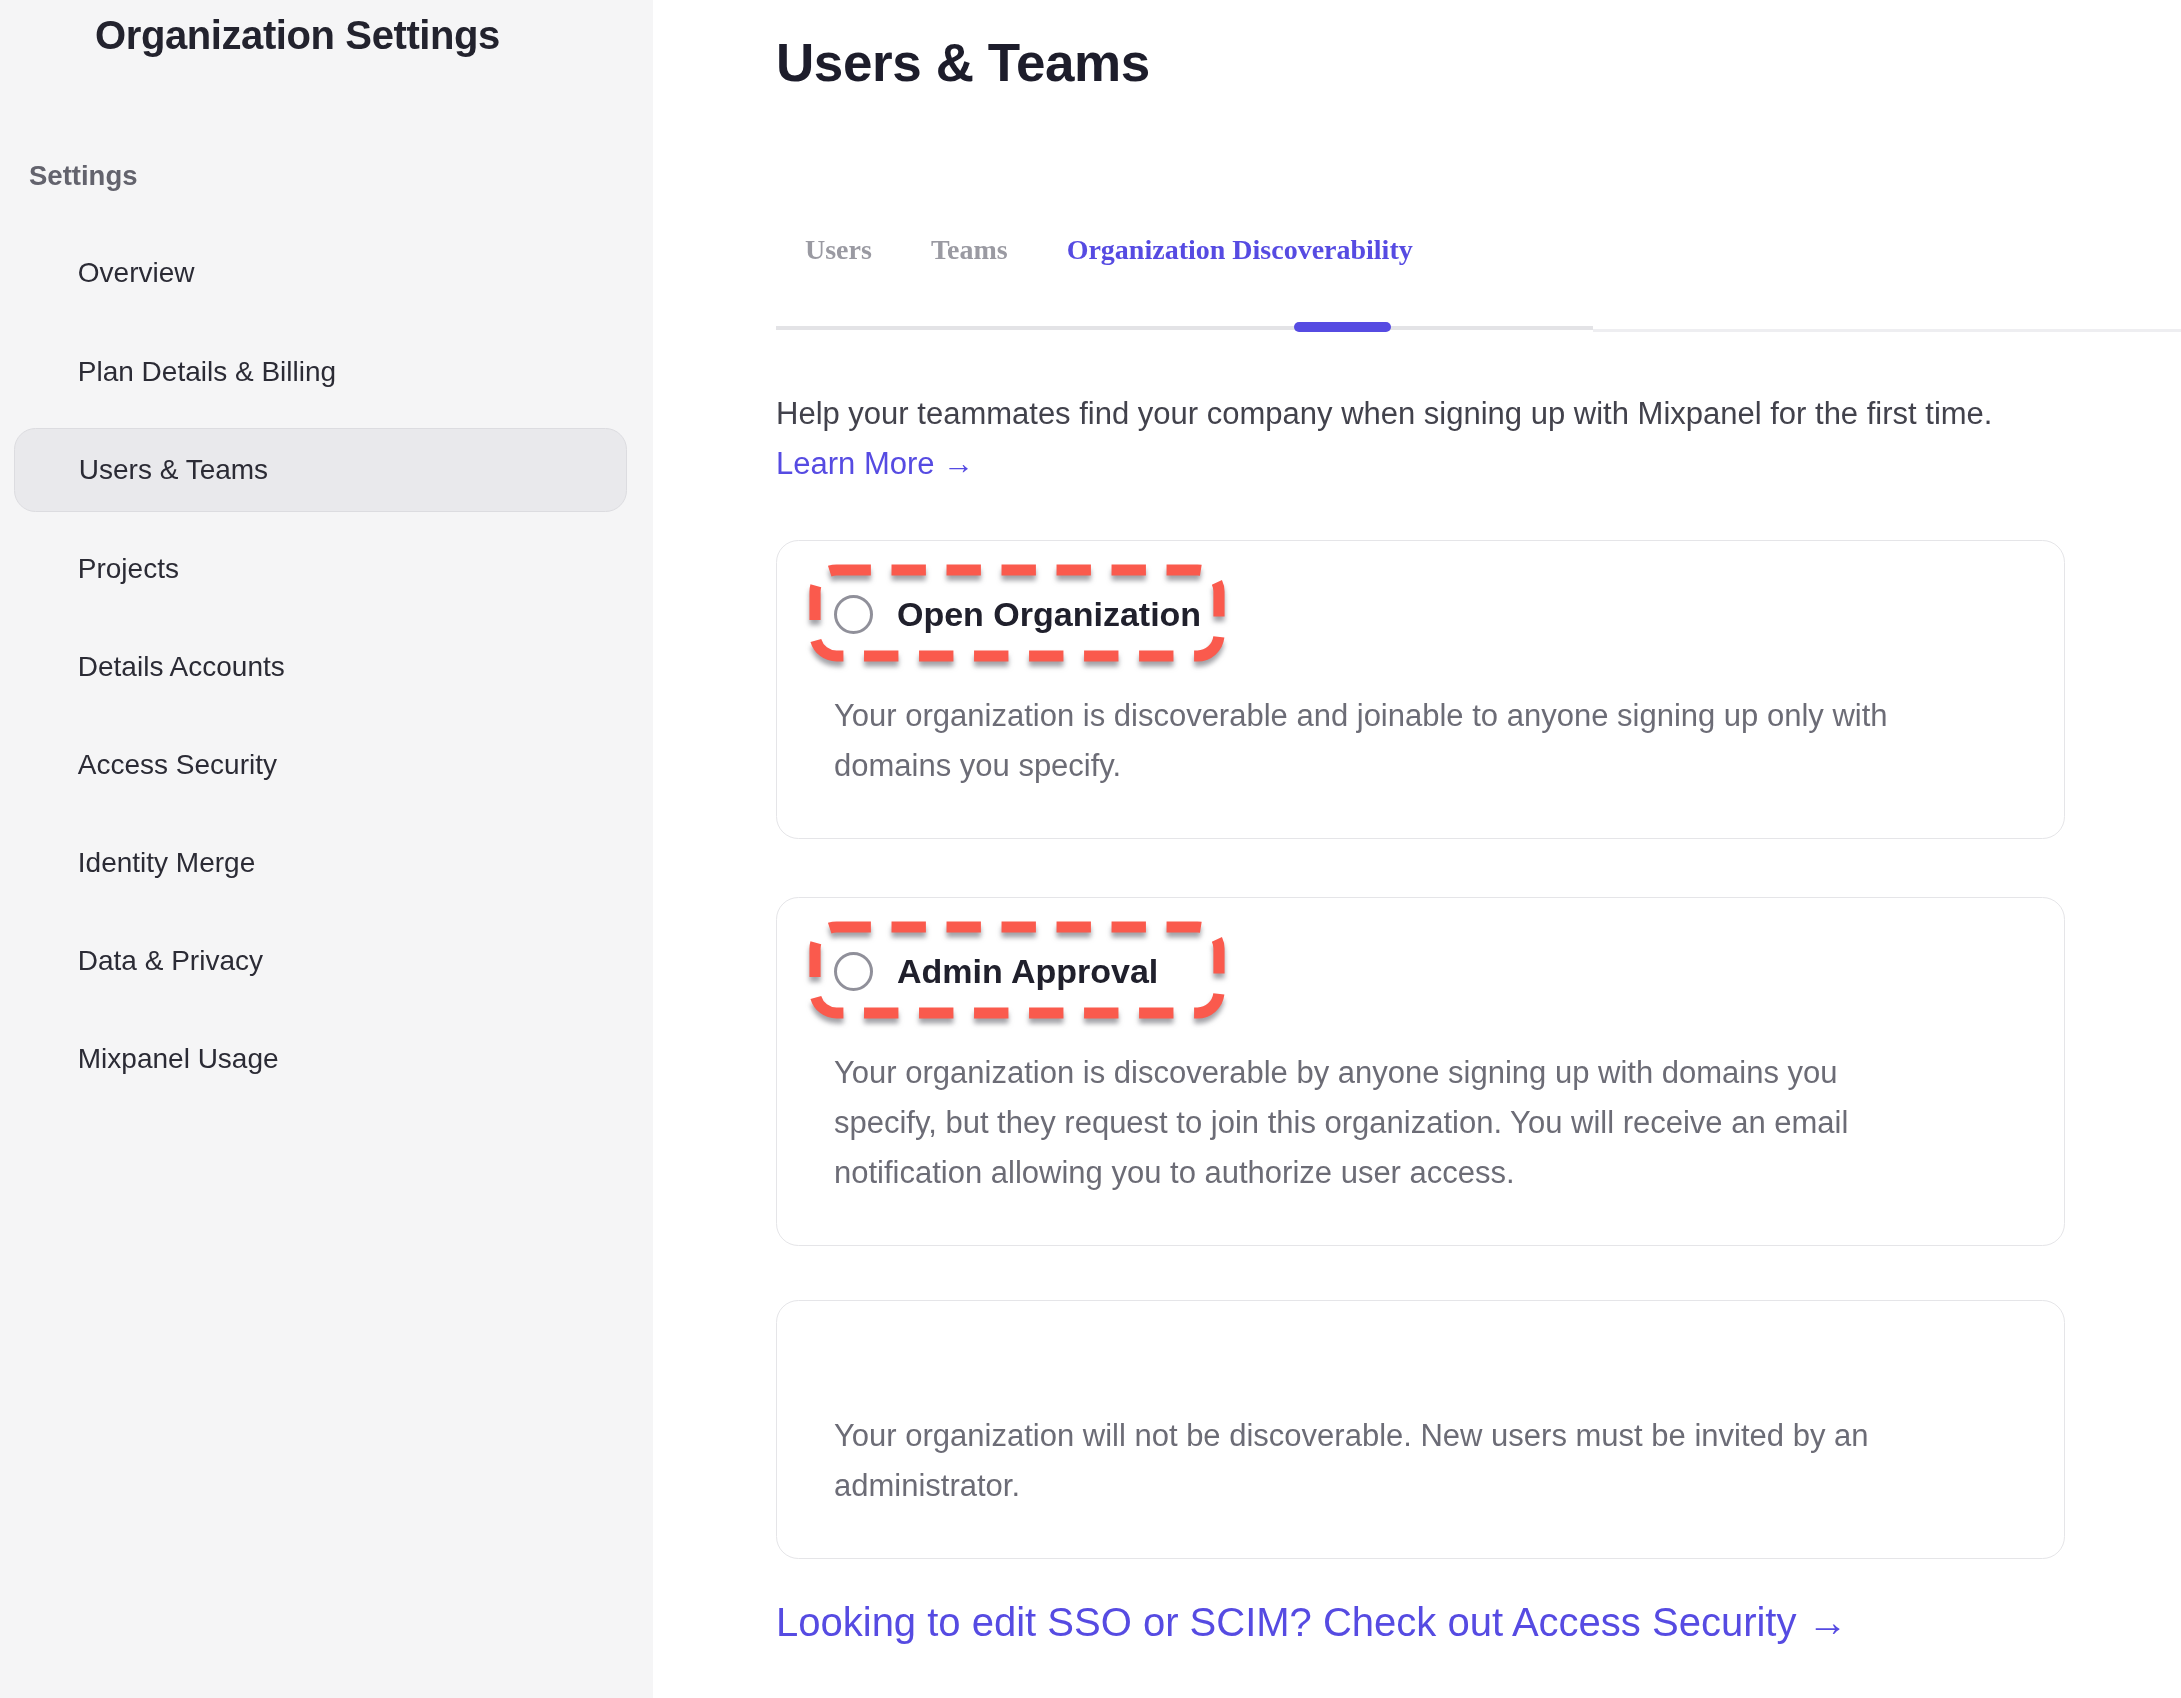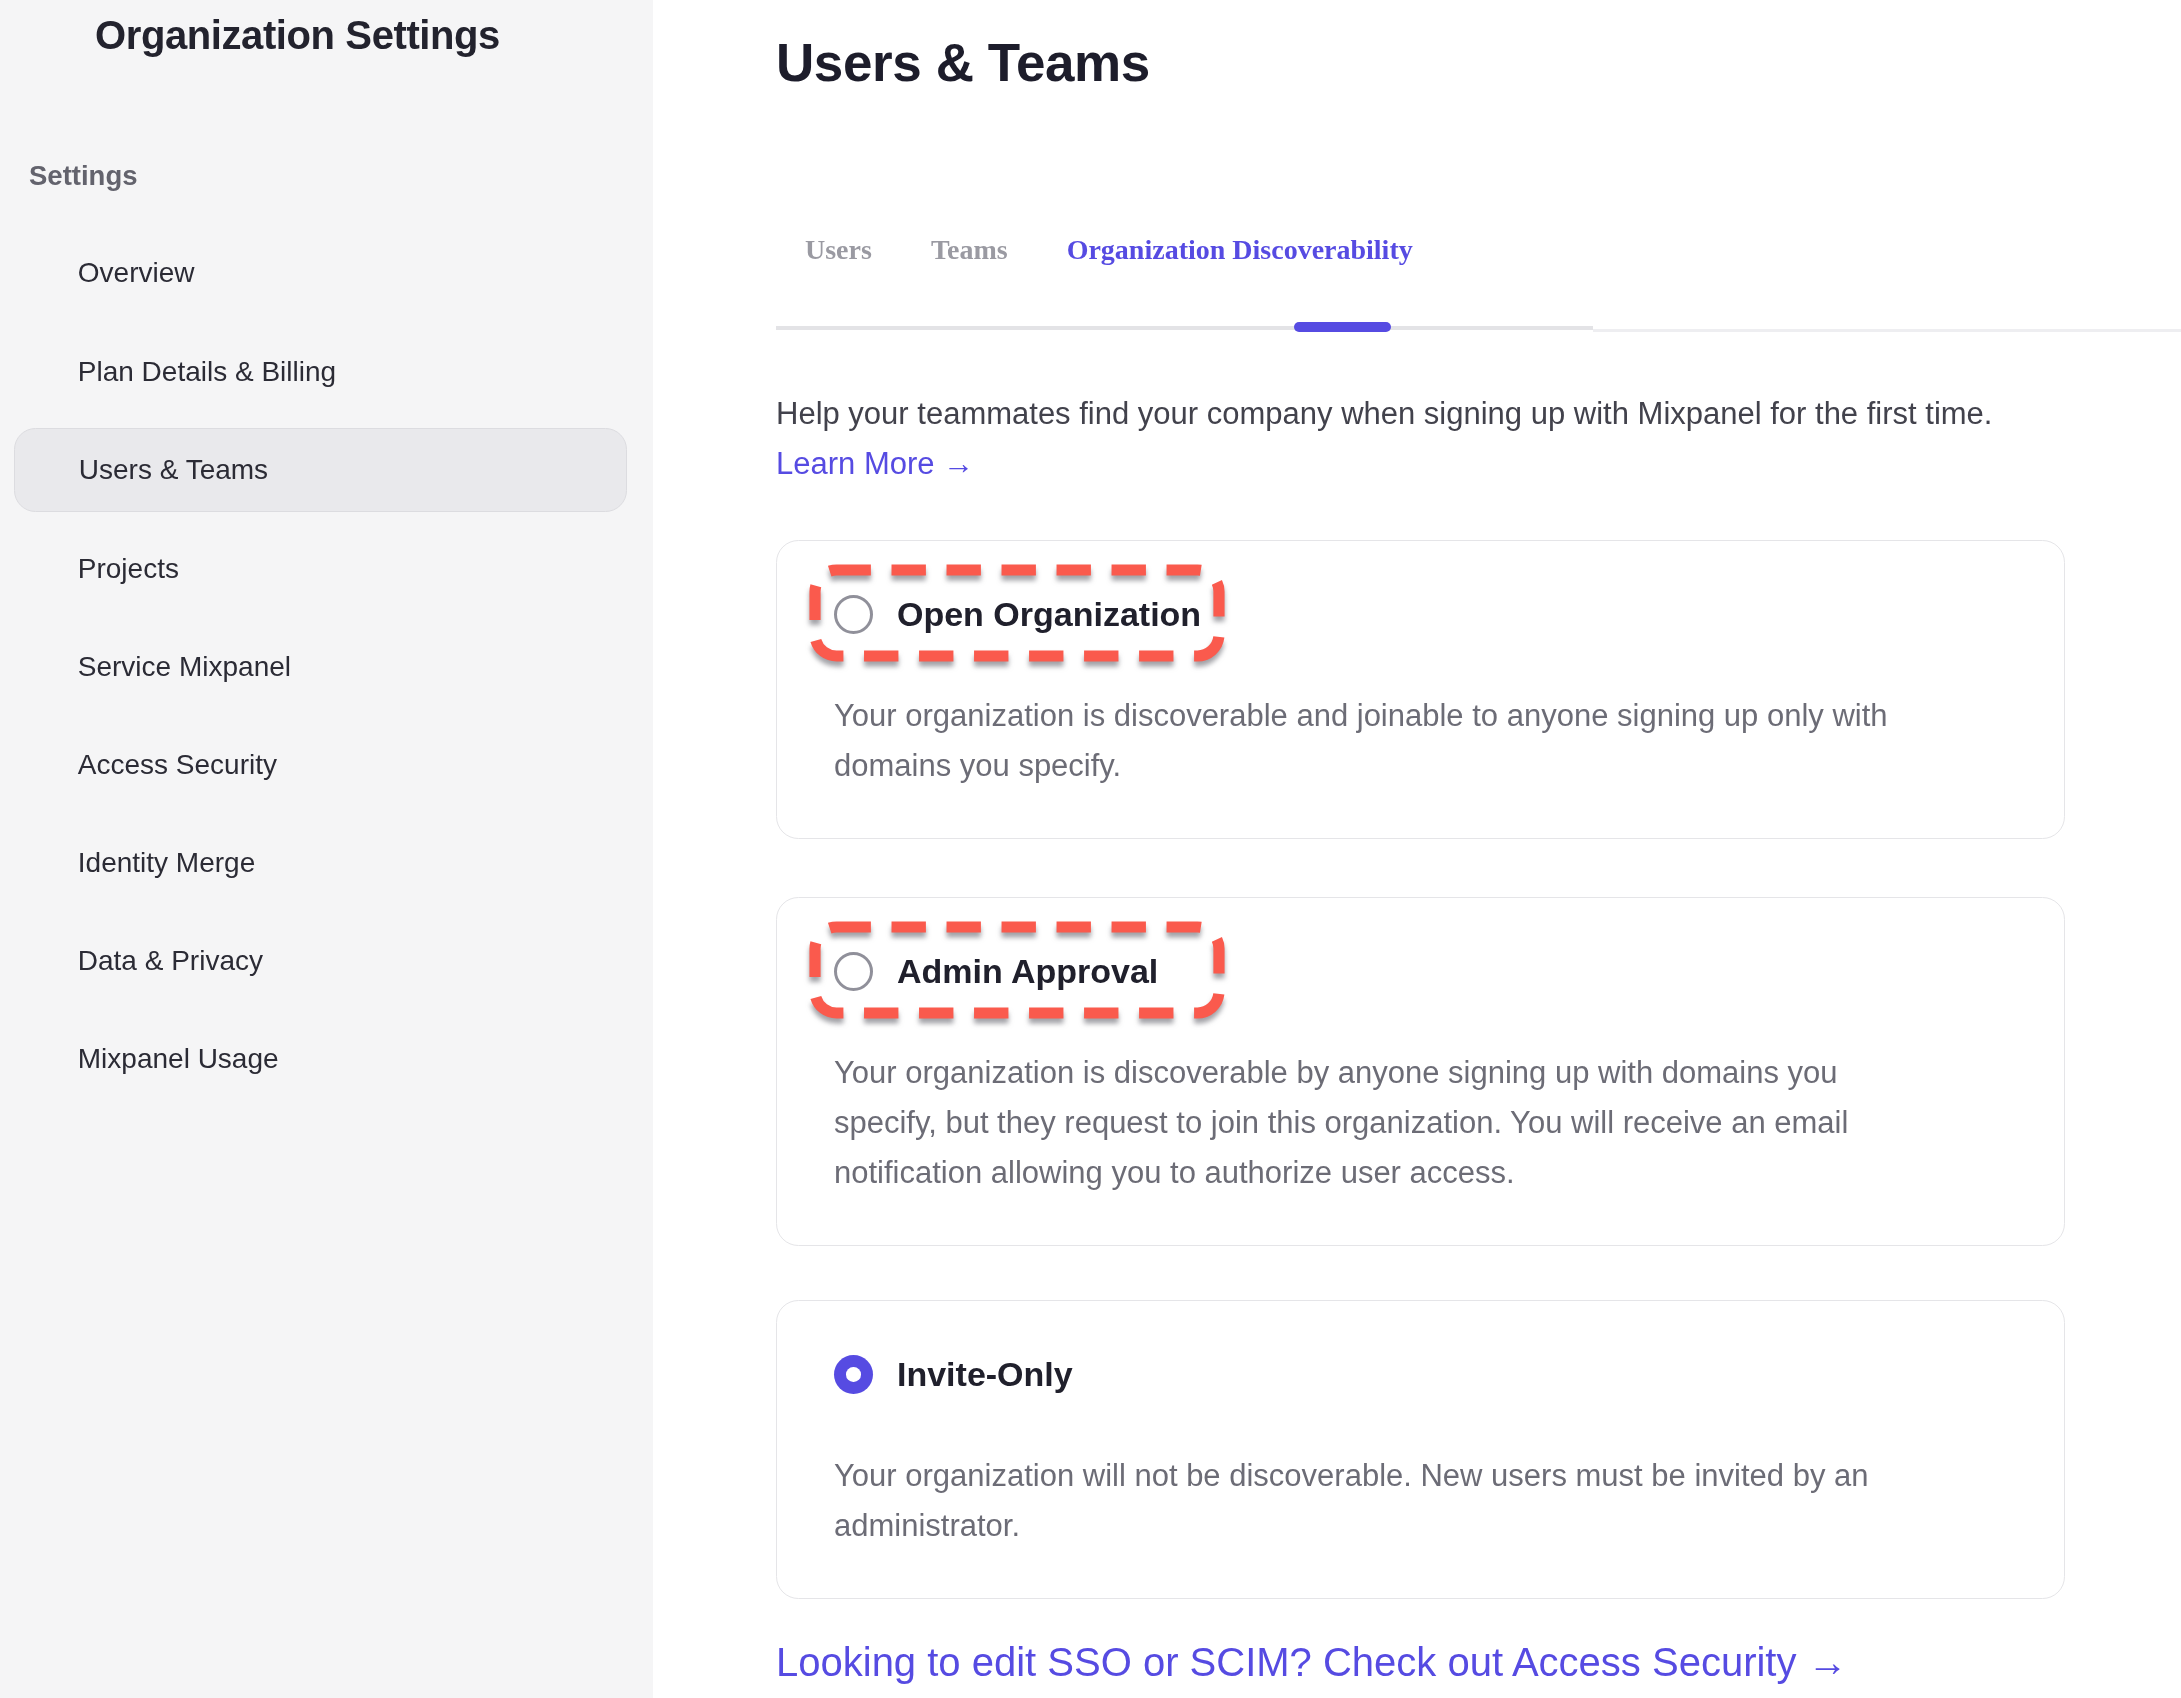--- a/index.html
+++ b/index.html
@@ -117,21 +117,21 @@
 
 <aside class="sidebar">
   <div class="sidebar-title">Organization Settings</div>
   <div class="sidebar-section">Settings</div>
 
   <nav>
     <div class="side-item" style="top:231px">Overview</div>
     <div class="side-item" style="top:330px">Plan Details &amp; Billing</div>
     <div class="side-item selected" style="top:428px">Users &amp; Teams</div>
     <div class="side-item" style="top:527px">Projects</div>
-    <div class="side-item" style="top:625px">Service Mixpanel</div>
+    <div class="side-item" style="top:625px">Details Accounts</div>
     <div class="side-item" style="top:723px">Access Security</div>
     <div class="side-item" style="top:821px">Identity Merge</div>
     <div class="side-item" style="top:919px">Data &amp; Privacy</div>
     <div class="side-item" style="top:1017px">Mixpanel Usage</div>
   </nav>
 </aside>
 
 <main class="main">
   <div class="content">
 
@@ -174,24 +174,20 @@
       </div>
       <div class="option-head">
         <div class="radio"></div>
         <div class="option-label">Admin Approval</div>
       </div>
       <p class="option-desc">Your organization is discoverable by anyone signing up with domains you specify, but they request to join this organization. You will receive an email notification allowing you to authorize user access.</p>
     </section>
 
     
     <section class="option-card card-3">
-      <div class="option-head">
-        <div class="radio selected"></div>
-        <div class="option-label">Invite-Only</div>
-      </div>
       <p class="option-desc">Your organization will not be discoverable. New users must be invited by an administrator.</p>
     </section>
 
     <a class="footer-link"><span>Looking to edit SSO or SCIM? Check out Access Security</span> <span>→</span></a>
 
     
   </div>
 </main>
 
 

